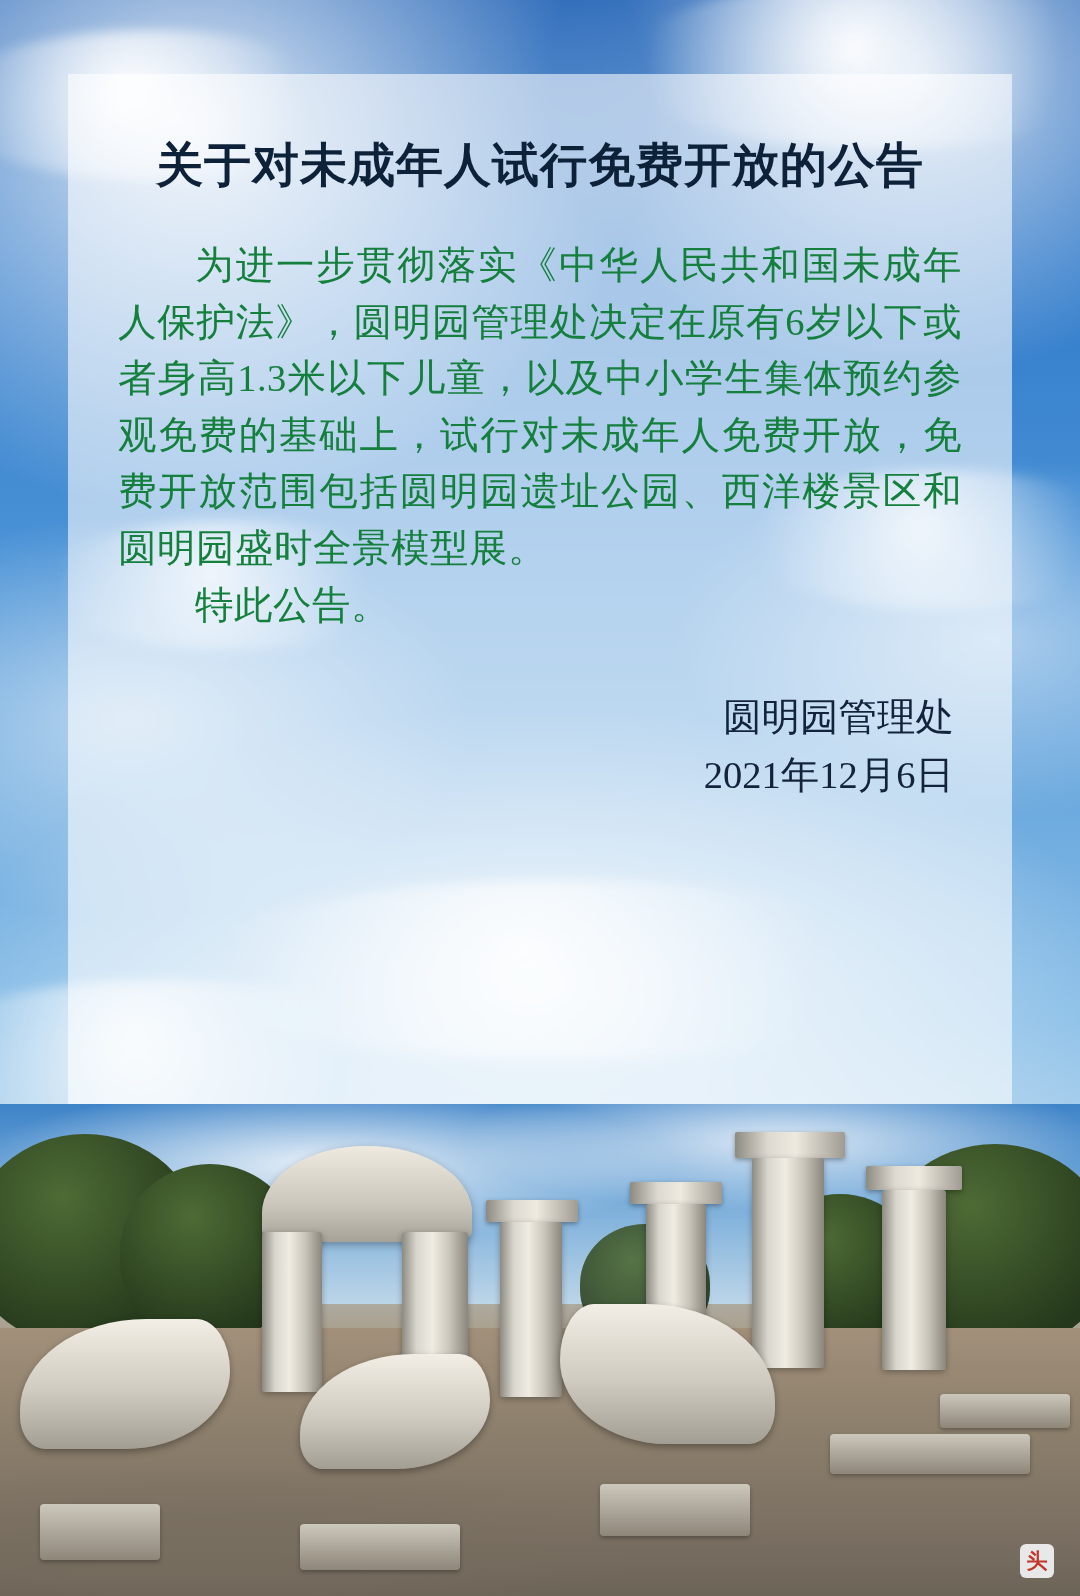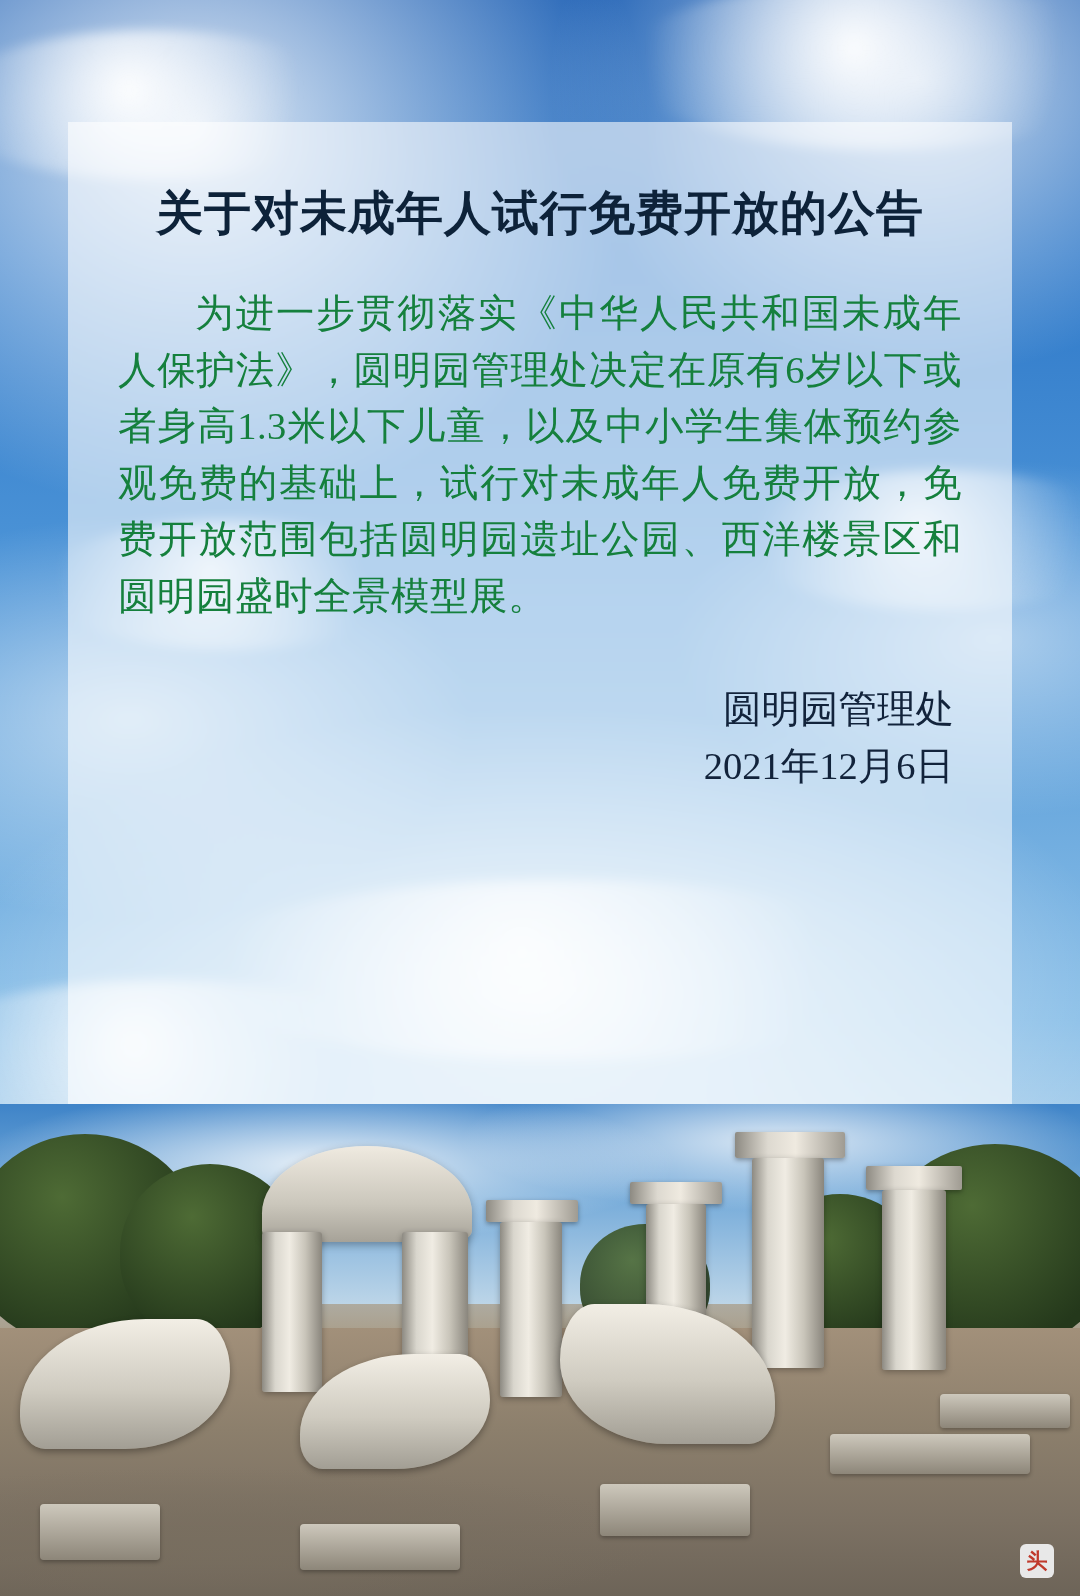--- a/index.html
+++ b/index.html
@@ -40,21 +40,20 @@
     position: absolute;
     left: 68px;
     top: 74px;
     width: 944px;
     height: 1030px;
     background: rgba(255,255,255,0.58);
     backdrop-filter: blur(2px);
     box-sizing: border-box;
     padding: 46px 50px 30px 50px;
     color: #12233b;
-    margin-top: 48px;
   }
   .notice-title {
     text-align: center;
     font-size: 47px;
     font-weight: bold;
     letter-spacing: 1px;
     color: #0d2239;
     margin: 14px 0 40px 0;
     font-family: "Liberation Sans", "DejaVu Sans", sans-serif;
   }
@@ -172,20 +171,21 @@
     <div class="cloud" style="left:40px; top:520px; width:380px; height:130px; opacity:.8;"></div>
     <div class="cloud" style="left:740px; top:470px; width:400px; height:140px; opacity:.8;"></div>
     <div class="cloud" style="left:180px; top:880px; width:760px; height:180px; opacity:.85;"></div>
     <div class="cloud" style="left:-100px; top:980px; width:520px; height:160px; opacity:.9;"></div>
   </div>
 
   <div class="notice-card">
     <div class="notice-title">关于对未成年人试行免费开放的公告</div>
     <div class="notice-body">
       <p>为进一步贯彻落实《中华人民共和国未成年人保护法》，圆明园管理处决定在原有6岁以下或者身高1.3米以下儿童，以及中小学生集体预约参观免费的基础上，试行对未成年人免费开放，免费开放范围包括圆明园遗址公园、西洋楼景区和圆明园盛时全景模型展。</p>
+      <p>特此公告。</p>
     </div>
     <div class="sign-block">
       <div>圆明园管理处</div>
       <div>2021年12月6日</div>
     </div>
   </div>
 
   <div class="ruins">
     <div class="sky2"></div>
 

